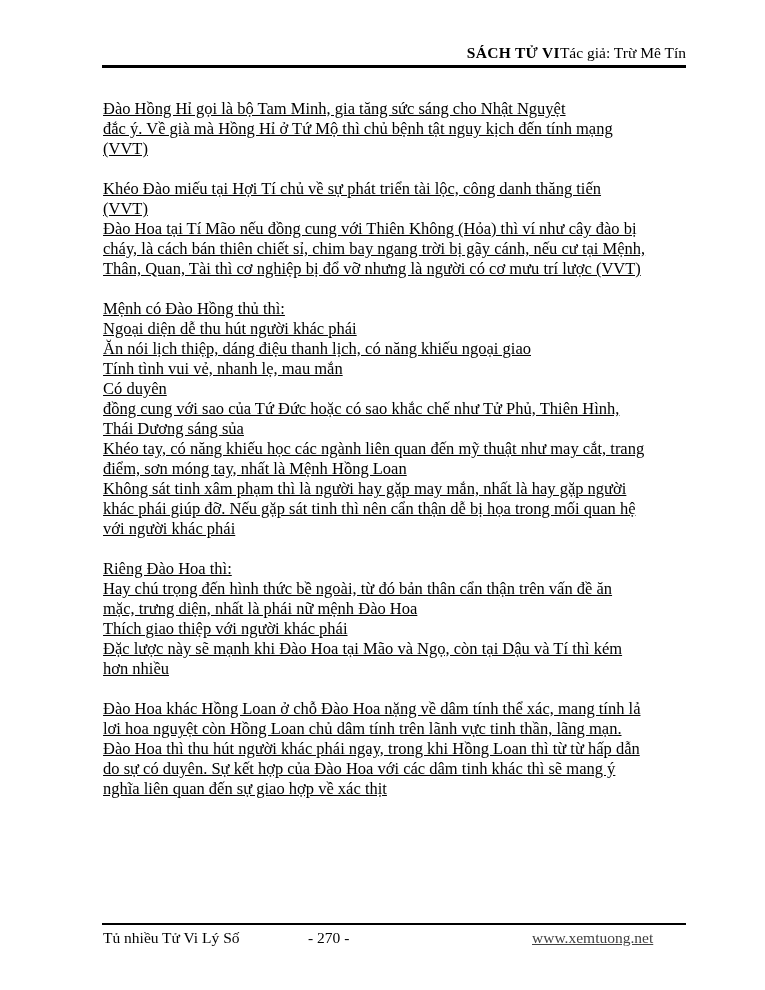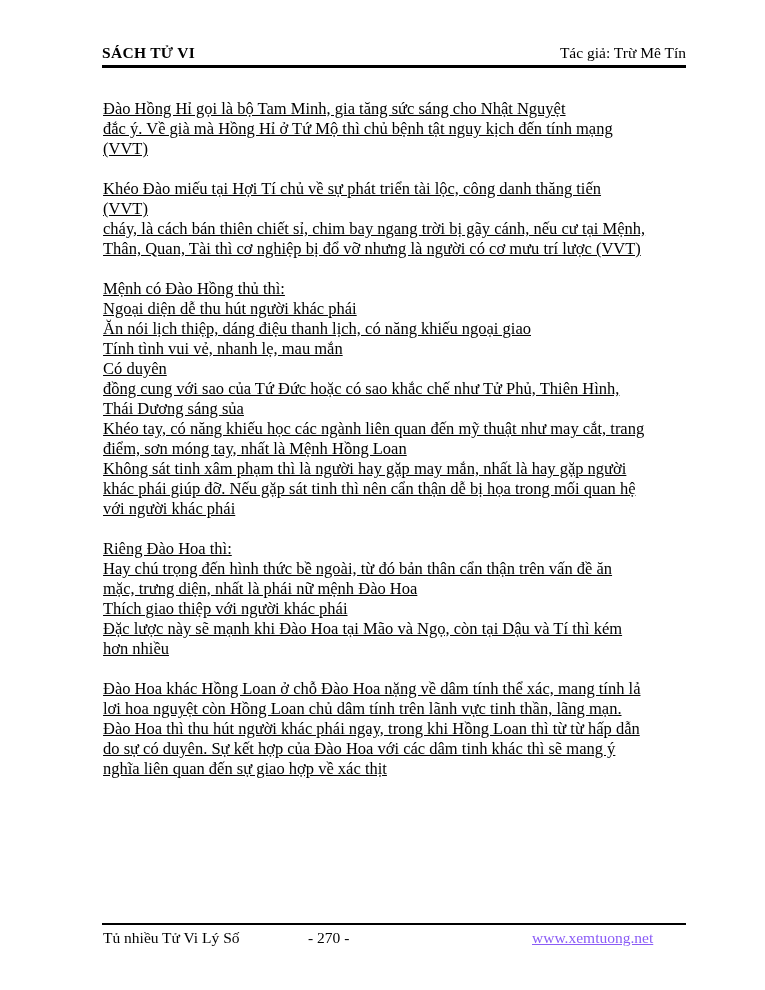--- a/index.html
+++ b/index.html
@@ -16,21 +16,21 @@
     color: #000000;
     overflow: hidden;
     margin: 0 auto;
   }
   .page-header {
     position: absolute;
     left: 102px;
     top: 44px;
     width: 584px;
     display: flex;
-    justify-content: space-between;
+    justify-content: flex-end;
     align-items: flex-end;
     font-size: 15.5px;
     line-height: 18px;
   }
   .book-title {
     font-weight: bold;
     letter-spacing: 0.3px;
   }
   .header-rule {
     position: absolute;
@@ -107,20 +107,21 @@
 
   <div class="doc-body">
       <div class="paragraph">
         <div class="line">Đào Hồng Hỉ gọi là bộ Tam Minh, gia tăng sức sáng cho Nhật Nguyệt</div>
         <div class="line">đắc ý. Về già mà Hồng Hỉ ở Tứ Mộ thì chủ bệnh tật nguy kịch đến tính mạng</div>
         <div class="line">(VVT)</div>
       </div>
       <div class="paragraph">
         <div class="line">Khéo Đào miếu tại Hợi Tí chủ về sự phát triển tài lộc, công danh thăng tiến</div>
         <div class="line">(VVT)</div>
+        <div class="line">Đào Hoa tại Tí Mão nếu đồng cung với Thiên Không (Hỏa) thì ví như cây đào bị</div>
         <div class="line">cháy, là cách bán thiên chiết sỉ, chim bay ngang trời bị gãy cánh, nếu cư tại Mệnh,</div>
         <div class="line">Thân, Quan, Tài thì cơ nghiệp bị đổ vỡ nhưng là người có cơ mưu trí lược (VVT)</div>
       </div>
       <div class="paragraph">
         <div class="line">Mệnh có Đào Hồng thủ thì:</div>
         <div class="line">Ngoại diện dễ thu hút người khác phái</div>
         <div class="line">Ăn nói lịch thiệp, dáng điệu thanh lịch, có năng khiếu ngoại giao</div>
         <div class="line">Tính tình vui vẻ, nhanh lẹ, mau mắn</div>
         <div class="line">Có duyên</div>
         <div class="line">đồng cung với sao của Tứ Đức hoặc có sao khắc chế như Tử Phủ, Thiên Hình,</div>
@@ -146,16 +147,16 @@
         <div class="line">do sự có duyên. Sự kết hợp của Đào Hoa với các dâm tinh khác thì sẽ mang ý</div>
         <div class="line">nghĩa liên quan đến sự giao hợp về xác thịt</div>
       </div>
     </div>
 
   <div class="footer-rule" style="background: rgb(0, 0, 0);"></div>
 
   <div class="page-footer">
     <span class="footer-series">Tủ nhiều Tử Vi Lý Số</span>
     <span class="footer-page-number">- 270 -</span>
-    <a class="footer-link" href="#" style="color: #8b5cf6; text-decoration: underline;">www.xemtuong.net</a>
+    <a class="footer-link" href="#" style="color: #404040; text-decoration: underline;">www.xemtuong.net</a>
   </div>
 
 </div>
 
 </body></html>

